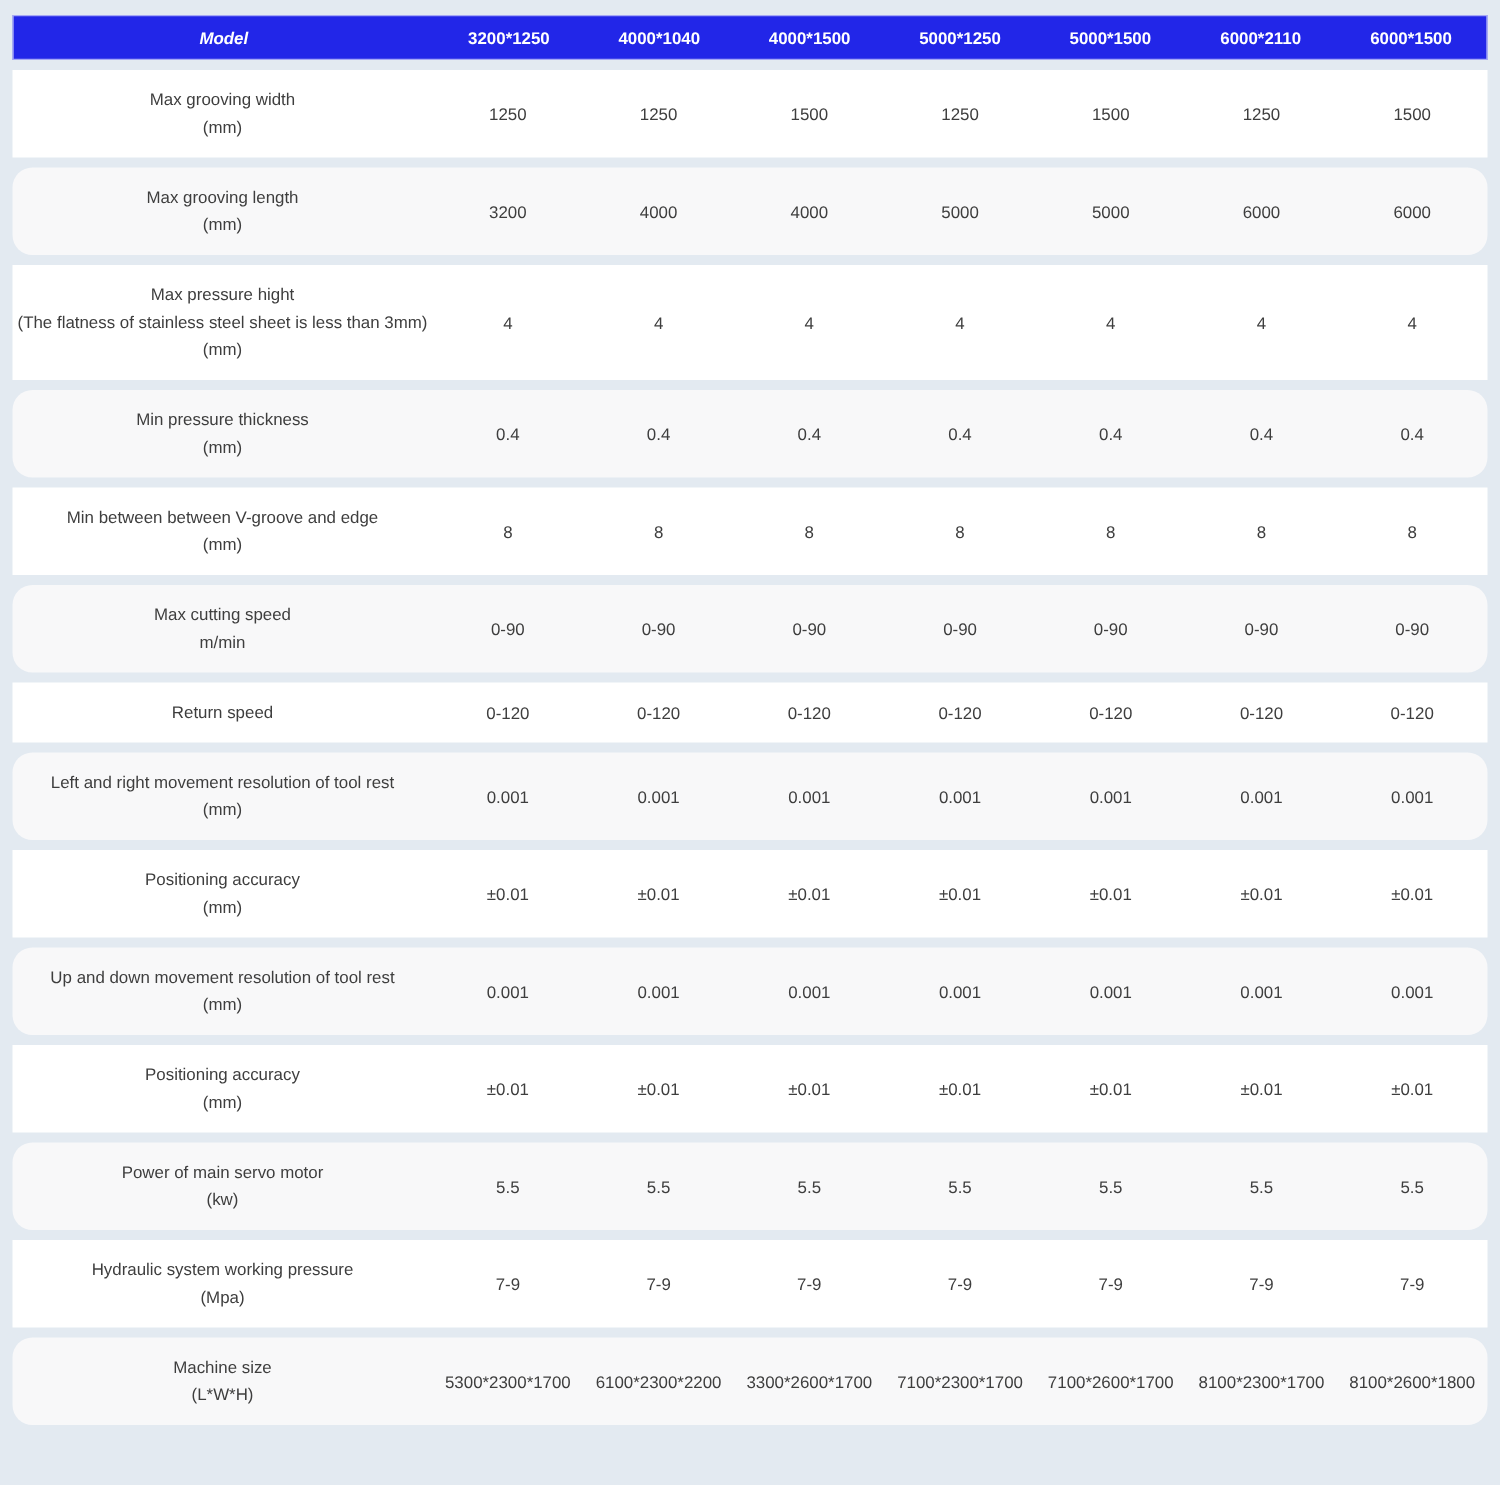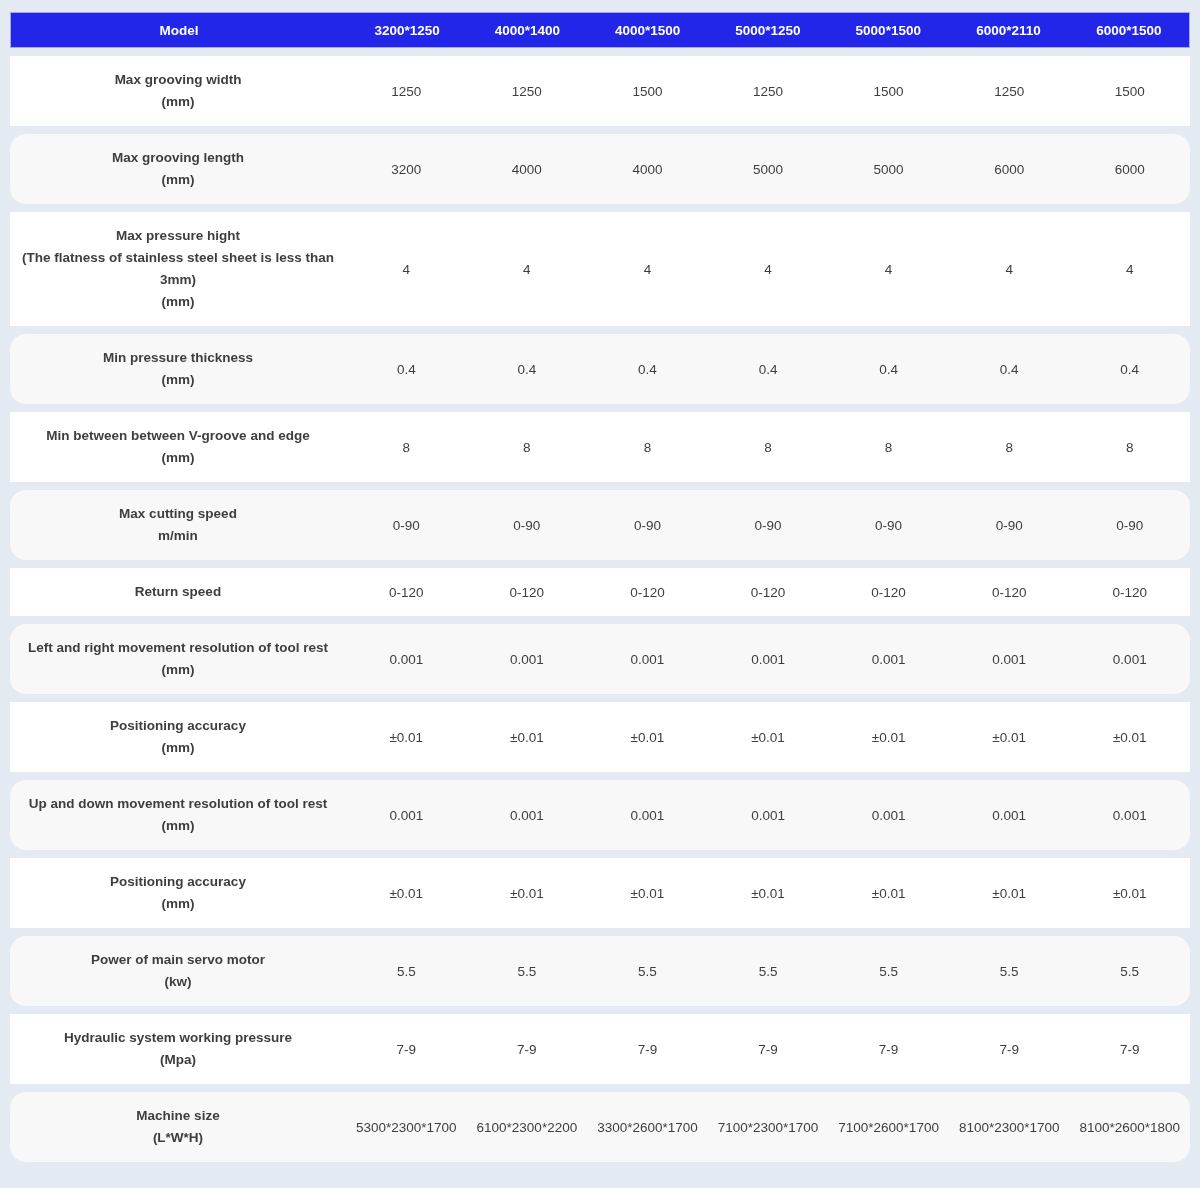--- a/index.html
+++ b/index.html
@@ -41,37 +41,37 @@
   }
   .spec-row.white { background: var(--row-white); }
   .spec-row.gray  { background: var(--row-gray); border-radius: 16px; }
   .label-cell {
     width: 336px;
     flex: 0 0 336px;
     text-align: center;
     line-height: 22px;
     padding: 13px 4px;
   }
-  .header-row .label-cell { padding: 0 4px; line-height: normal; }
+  .header-row .label-cell { padding: 0 4px; line-height: normal; font-style: italic; }
   .val-cell {
     flex: 1 1 0;
     text-align: center;
     padding: 0 2px;
     white-space: nowrap;
   }
-  .lbl-line { display: block; font-weight: bold; }
+  .lbl-line { display: block; }
 </style>
 </head>
 <body>
 
 <div class="wrap">
   <div class="header-row">
     <div class="label-cell">Model</div>
     <div class="val-cell">3200*1250</div>
-    <div class="val-cell">4000*1400</div>
+    <div class="val-cell">4000*1040</div>
     <div class="val-cell">4000*1500</div>
     <div class="val-cell">5000*1250</div>
     <div class="val-cell">5000*1500</div>
     <div class="val-cell">6000*2110</div>
     <div class="val-cell">6000*1500</div>
   </div>
   <div id="rows">
       <div class="spec-row white">
         <div class="label-cell">
           <span class="lbl-line">Max grooving width</span>

